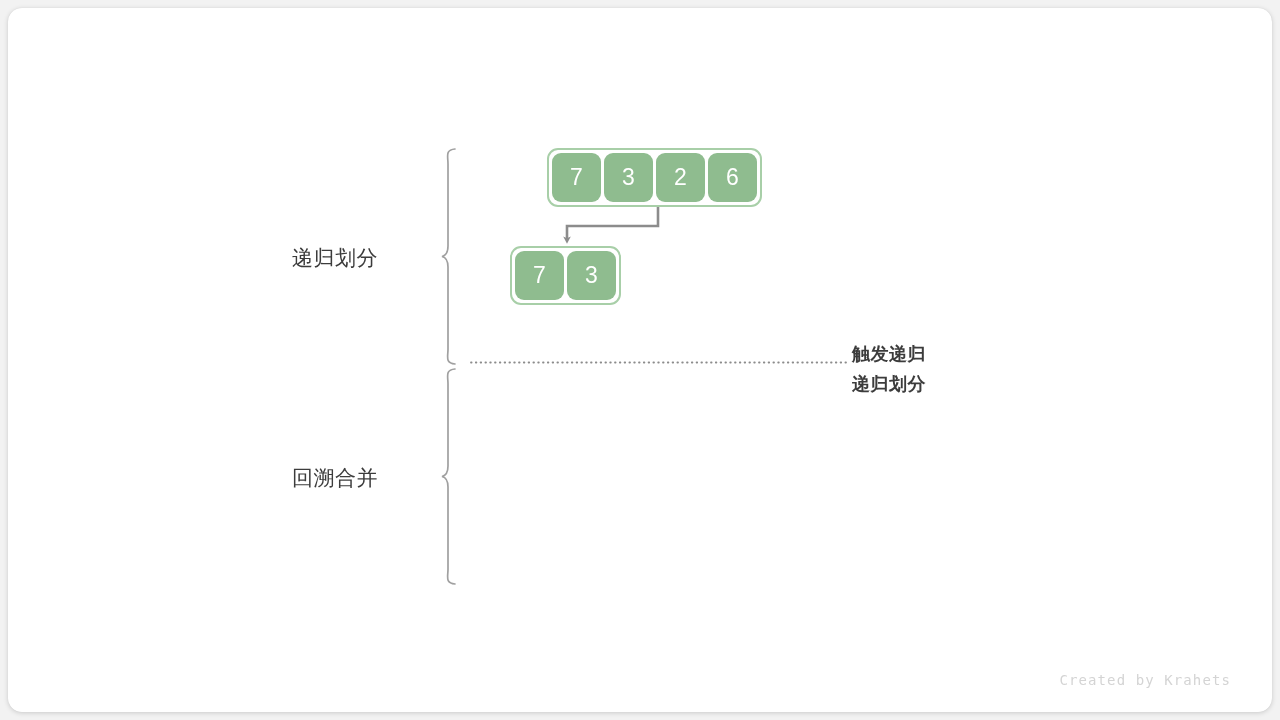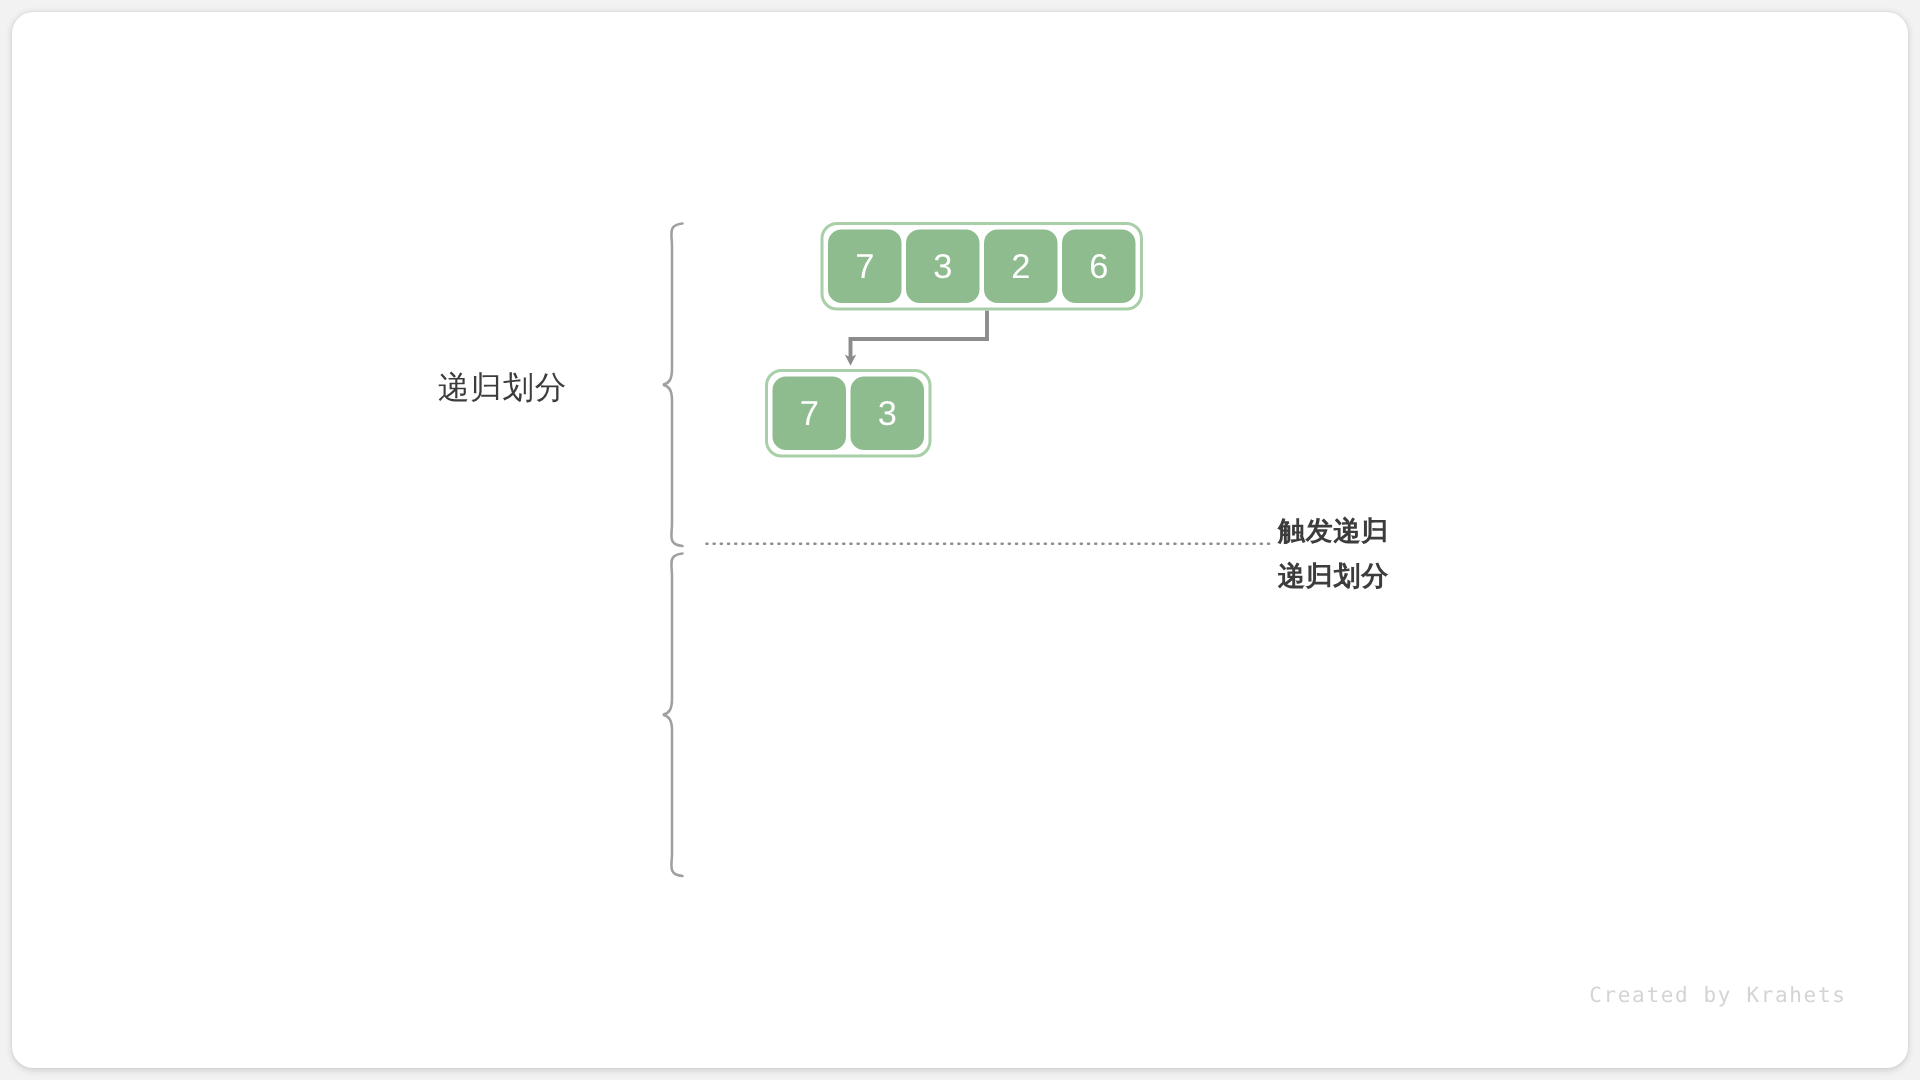--- a/index.html
+++ b/index.html
@@ -92,21 +92,21 @@
     left: 539px;
     top: 140px;
   }
   #array-left-half {
     left: 502px;
     top: 238px;
   }
   #watermark {
     position: absolute;
     right: 41px;
-    bottom: 40px;
+    bottom: 24px;
     font-family: "DejaVu Sans Mono", "Liberation Mono", monospace;
     font-size: 14px;
     color: #d4d4d4;
     letter-spacing: 1.1px;
     white-space: nowrap;
   }
 </style>
 </head>
 <body>
 
@@ -125,20 +125,21 @@
     <path d="M447,361 C437,362 440,368 440,376 L440,458 C440,465 438,467.5 434,468.5
              C438,469.5 440,472 440,479 L440,561 C440,569 437,575 447,576" fill="none" stroke="#a0a0a0" stroke-width="1.7" stroke-linecap="round"></path>
 
     <line x1="463" y1="354.5" x2="838" y2="354.5" stroke="#8c8c8c" stroke-width="1.8" stroke-linecap="round" stroke-dasharray="0.6 4.2"></line>
 
     <path d="M650,199 L650,218 L559,218 L559,232" fill="none" stroke="#8c8c8c" stroke-width="2.6" stroke-linejoin="miter" marker-end="url(#arrowhead)"></path>
   </svg>
 
   <div class="stage-label" id="stage-label-divide">递归划分</div>
 
+  <div class="stage-label" id="stage-label-merge">回溯合并</div>
 
   <div id="base-case-note">
     <div>触发递归</div>
     <div>递归划分</div>
   </div>
 
   <div class="array-group" id="array-top">
     <div class="array-cell">7</div>
     <div class="array-cell">3</div>
     <div class="array-cell">2</div>

